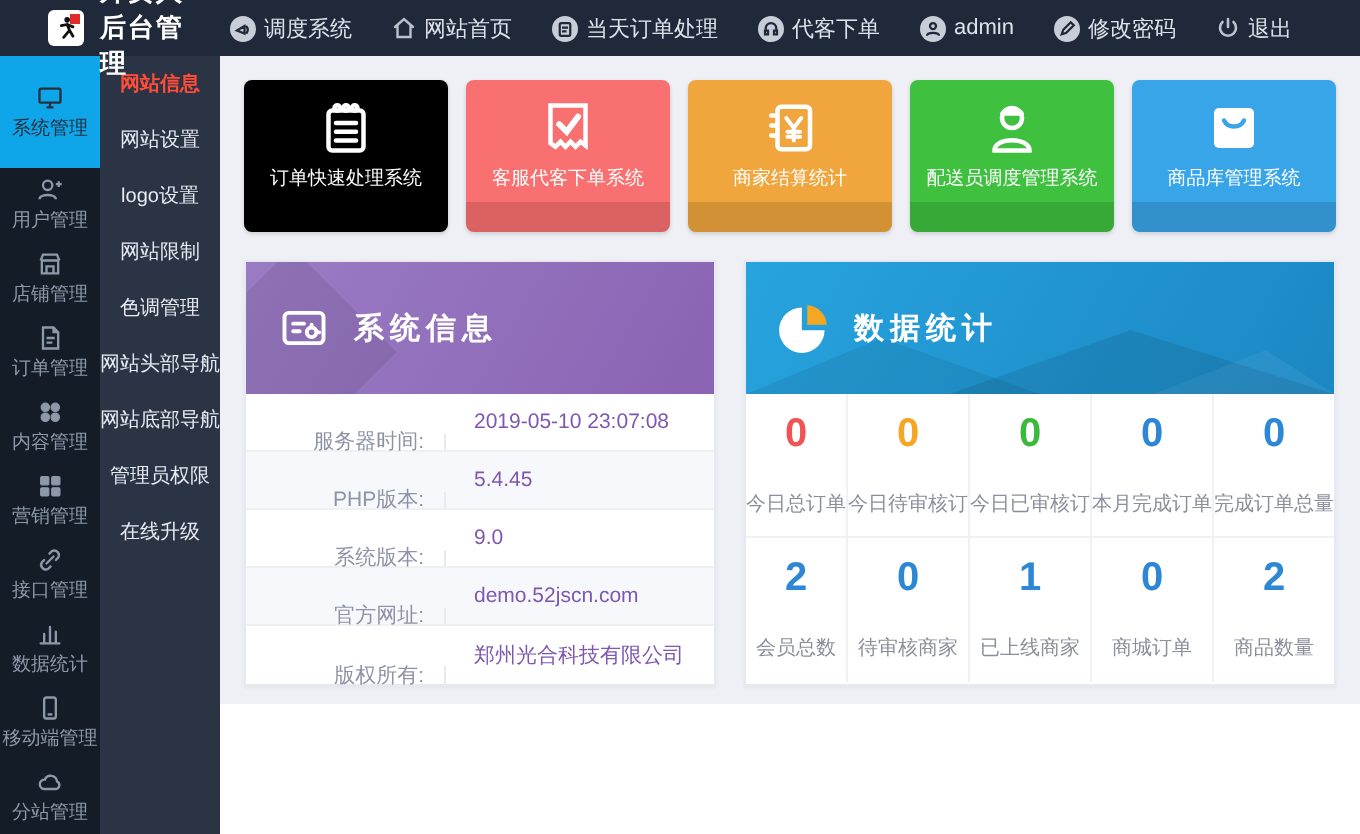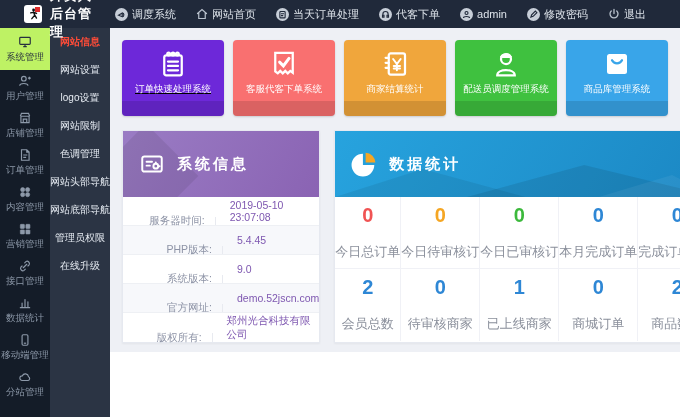--- a/index.html
+++ b/index.html
@@ -20,21 +20,21 @@
   .top-item svg { width:12px; height:12px; stroke:#b9c2cd; }
   .circle-ico { width:13px; height:13px; border-radius:50%; background:#c7ced8; display:flex;
     align-items:center; justify-content:center; }
   .circle-ico svg { width:9px; height:9px; stroke:#20293a; }
 
   
   .sidebar { position:absolute; left:0; top:28px; bottom:0; width:50px; background:#141c28; }
   .side-item { height:37px; display:flex; flex-direction:column; align-items:center;
     justify-content:center; gap:2px; color:#8d99a9; font-size:9.5px; cursor:pointer; }
   .side-item svg { width:14px; height:14px; stroke:#8d99a9; }
-  .side-item.active { background:#bef264; color:#27303f; height:42px; }
+  .side-item.active { background:#0ea5e9; color:#27303f; height:56px; }
   .side-item.active svg { stroke:#27303f; }
 
   .submenu { position:absolute; left:50px; top:28px; bottom:0; width:60px; background:#2b3444; }
   .sub-item { height:28px; display:flex; align-items:center; justify-content:center;
     color:#e6ebf2; font-size:10px; cursor:pointer; white-space:nowrap; }
   .sub-item.active { color:#ff4c38; font-weight:bold; }
 
   
   .main { position:absolute; left:110px; top:28px; right:0; bottom:0; background:#fff; }
   .main-gray { position:absolute; left:0; top:0; right:0; height:324px; background:#eef0f5; }
@@ -70,21 +70,21 @@
     border-right:1px solid #e8eaf0; align-self:stretch; display:flex; align-items:center;
     justify-content:flex-end;margin-top:20px; }
   .info-value { padding-left:14px; color:#7e57b0; }
 
   .stats-grid { display:grid; grid-template-columns:repeat(5,1fr); }
   .stat-cell { height:72px; display:flex; flex-direction:column; align-items:center;
     justify-content:center; gap:6px; border-right:1px solid #f0f1f6; border-bottom:1px solid #f0f1f6; }
   .stat-cell:nth-child(5n) { border-right:none; }
   .stat-cell:nth-child(n+6) { border-bottom:none; }
   .stat-value { font-size:20px; font-weight:bold; line-height:1; }
-  .stat-label { font-size:13px; color:#8a8f9b; white-space:nowrap;margin-top:12px; }
+  .stat-label { font-size:10px; color:#8a8f9b; white-space:nowrap;margin-top:12px; }
 </style>
 </head>
 <body>
 
 <div class="app">
 
   <div class="topbar">
     <div class="logo-box">
       <svg viewBox="0 0 24 24" width="14" height="14" fill="none" stroke="#111" stroke-width="2.4" stroke-linecap="round">
         <circle cx="13" cy="5" r="2.4" fill="#111" stroke="none"></circle>
@@ -234,21 +234,21 @@
     <div class="sub-item">网站头部导航</div>
     <div class="sub-item">网站底部导航</div>
     <div class="sub-item">管理员权限</div>
     <div class="sub-item">在线升级</div>
   </div>
 
   <div class="main">
     <div class="main-gray"></div>
 
     <div class="tiles">
-      <div class="tile" style="background: #6d28d9; text-decoration: underline;">
+      <div class="tile" style="background: #000000; text-decoration: underline;">
         <svg viewBox="0 0 24 24" fill="none" stroke="#fff" stroke-width="1.8" stroke-linecap="round">
             <rect x="5" y="5" width="14" height="16" rx="1.5"></rect>
             <path d="M8 10 H16 M8 13.5 H16 M8 17 H16"></path>
             <circle cx="8.5" cy="4" r="1.1"></circle>
             <circle cx="12" cy="4" r="1.1"></circle>
             <circle cx="15.5" cy="4" r="1.1"></circle>
           </svg>
         <div class="tile-label">订单快速处理系统</div>
       </div>
       <div class="tile" style="background: rgb(249, 112, 112);">

